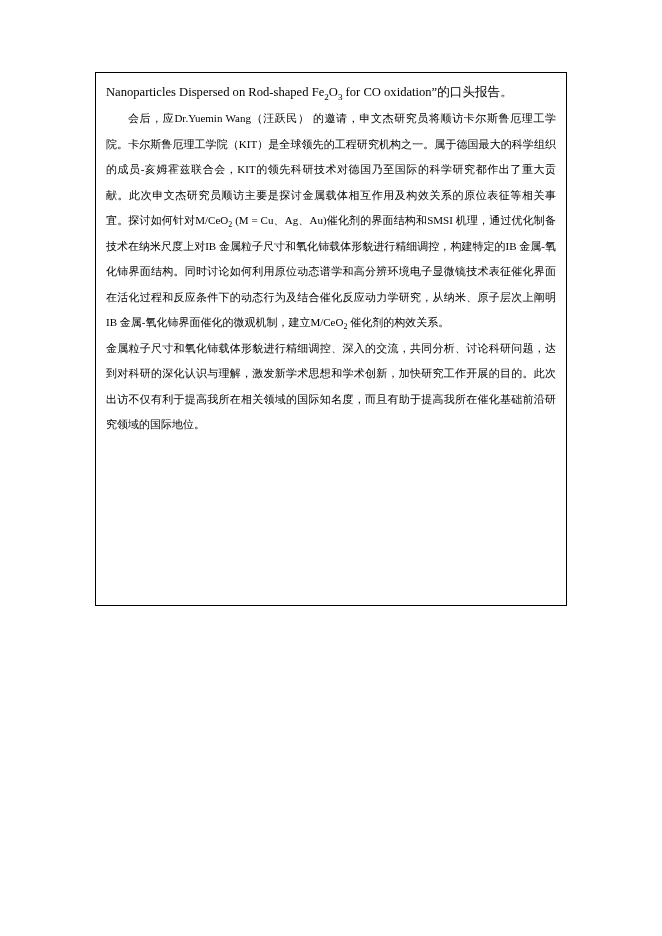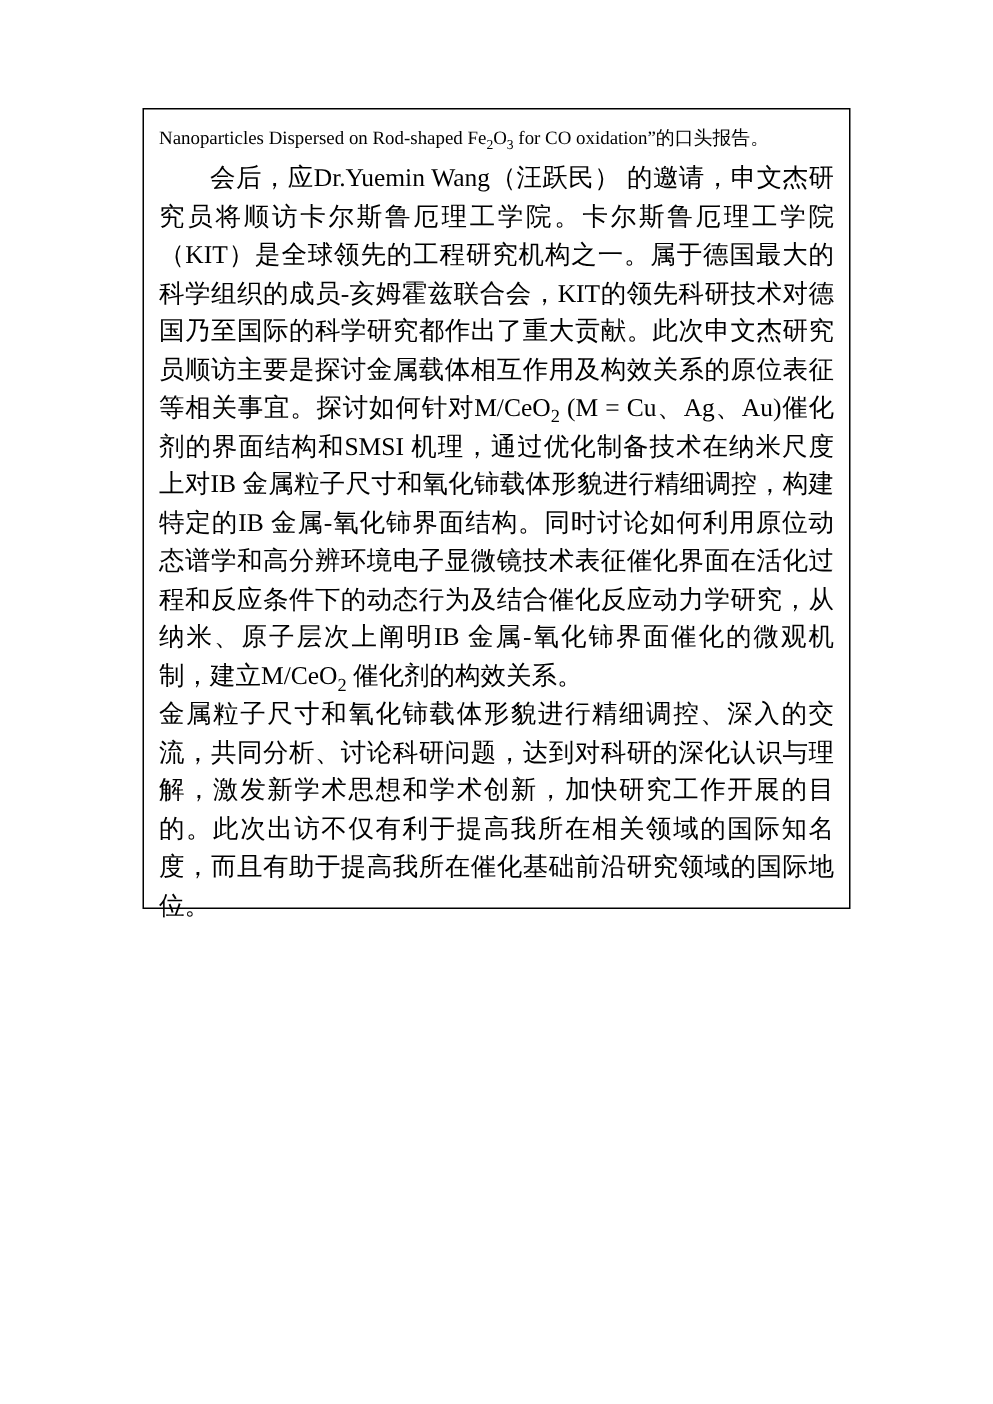--- a/index.html
+++ b/index.html
@@ -24,21 +24,21 @@
     position: absolute;
     left: 95px;
     top: 72px;
     width: 472px;
     height: 534px;
     border: 1px solid #000000;
     box-sizing: border-box;
     padding: 8px 10px 0 10px;
   }
   .para {
-    font-size: 17px;
+    font-size: 11px;
     line-height: 25.5px;
     text-align: justify;
     text-justify: inter-ideograph;
     margin: 0;
   }
   .para.indent {
     text-indent: 2em;
   }
   .first-line {
     font-size: 12.6px;

